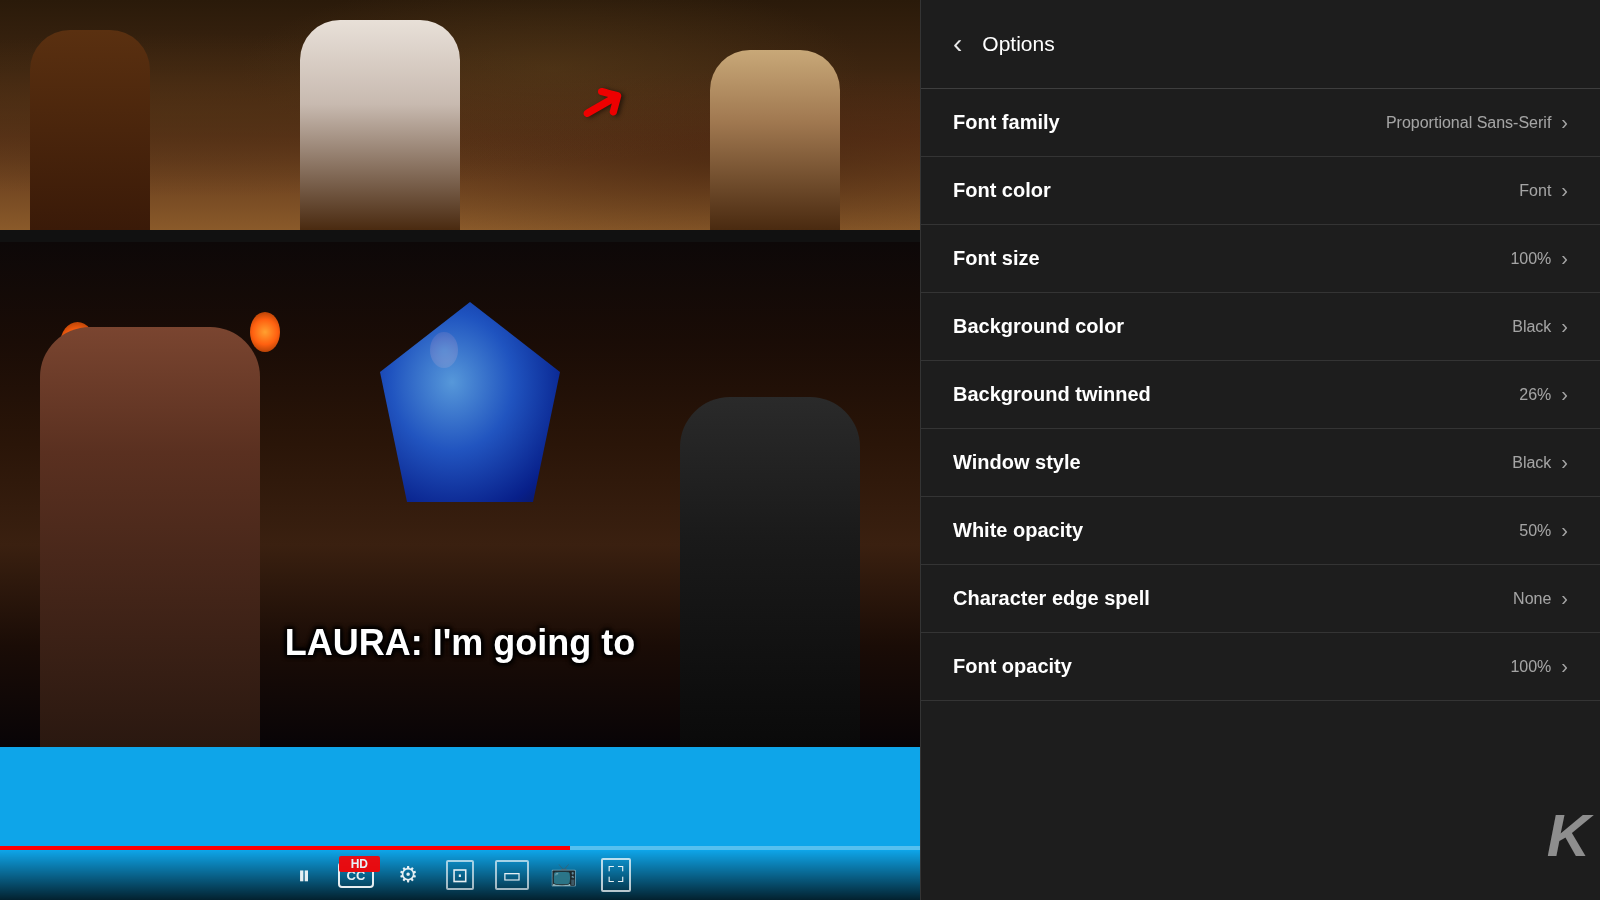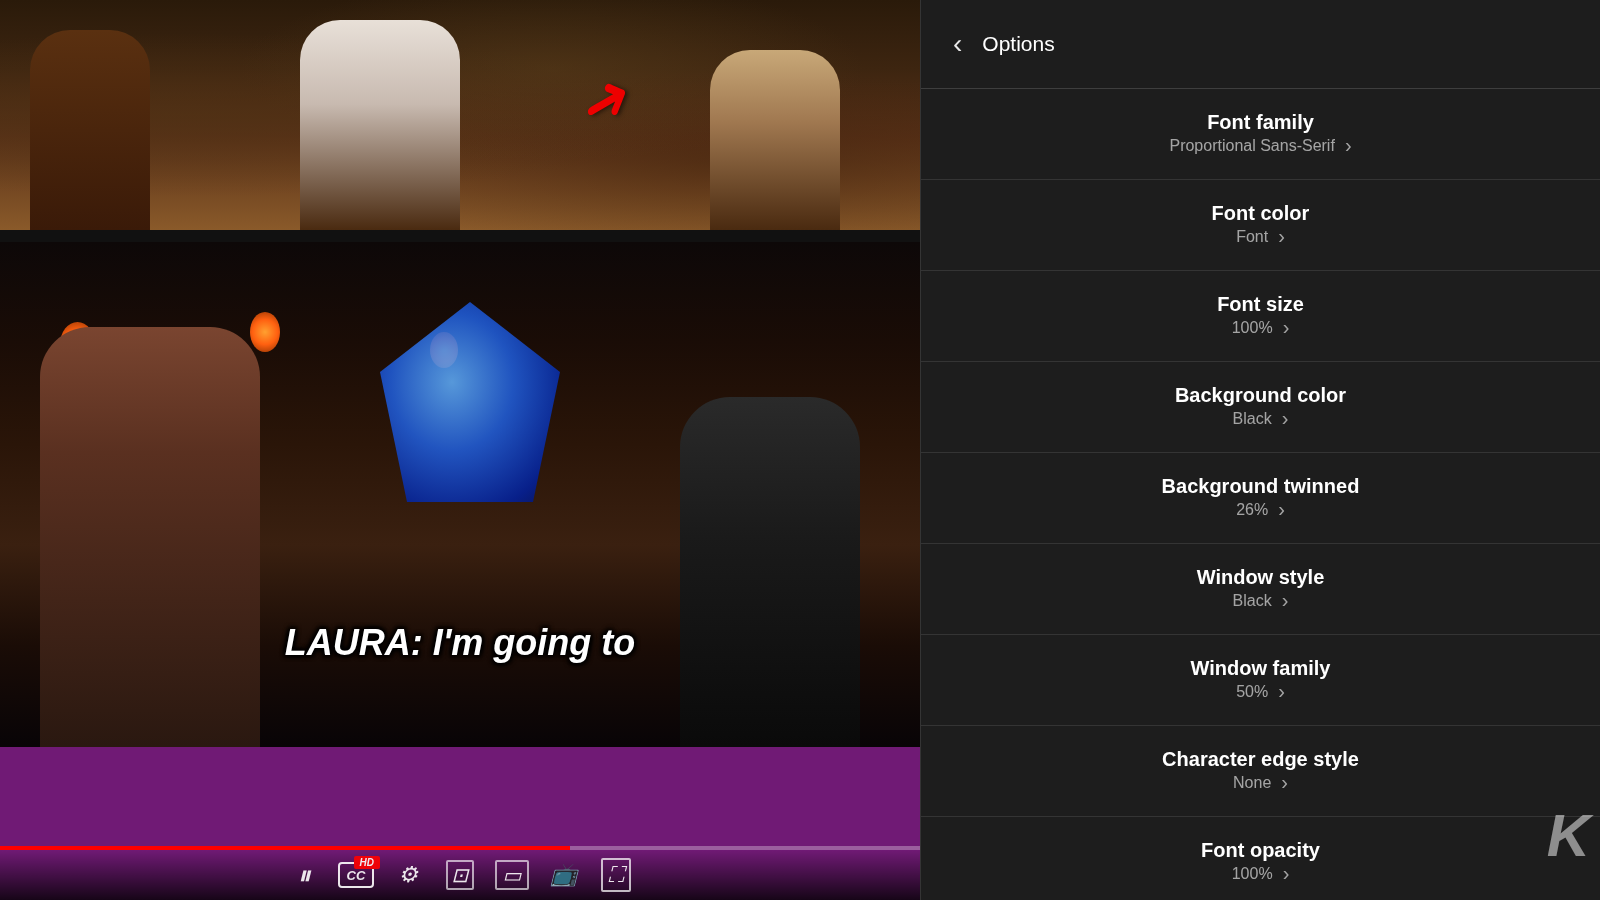--- a/index.html
+++ b/index.html
@@ -11,23 +11,22 @@
       background: #000;
       font-family: Arial, sans-serif;
       position: relative;
     }
 
     #video-area {
       position: absolute;
       top: 0; left: 0;
       width: 920px;
       height: 900px;
-      background: #701a75;
+      background: #0ea5e9;
       overflow: hidden;
-      font-style: italic;
     }
 
     .video-bg-top {
       width: 100%;
       height: 230px;
       background: linear-gradient(180deg, #2a1a0a 0%, #3d2510 30%, #5a3218 60%, #8a5a2a 100%);
       position: relative;
       overflow: hidden;
     }
 
@@ -204,23 +203,23 @@
       font-weight: bold;
       position: relative;
     }
 
     .hd-badge {
       position: absolute;
       top: -8px;
       right: -8px;
       background: #f00;
       color: #fff;
-      font-size: 10px;
+      font-size: 12px;
       font-weight: bold;
-      padding: 1px 6px;
+      padding: 1px 12px;
       border-radius: 2px;
     }
 
     .gear-icon {
       font-size: 22px;
       position: relative;
     }
 
     
     #options-panel {
@@ -254,21 +253,20 @@
       font-weight: 500;
     }
 
     .option-row {
       display: flex;
       align-items: center;
       justify-content: space-between;
       padding: 22px 32px;
       border-bottom: 1px solid rgba(255,255,255,0.1);
       cursor: pointer;
-      flex-direction: column;
     }
 
     .option-label {
       color: #fff;
       font-size: 20px;
       font-weight: 600;
     }
 
     .option-value-row {
       display: flex;
@@ -413,29 +411,29 @@
 
   <div class="option-row">
     <span class="option-label">Window style</span>
     <div class="option-value-row">
       <span class="option-value">Black</span>
       <span class="chevron-right">›</span>
     </div>
   </div>
 
   <div class="option-row">
-    <span class="option-label">Window family</span>
+    <span class="option-label">White opacity</span>
     <div class="option-value-row">
       <span class="option-value">50%</span>
       <span class="chevron-right">›</span>
     </div>
   </div>
 
   <div class="option-row">
-    <span class="option-label">Character edge style</span>
+    <span class="option-label">Character edge spell</span>
     <div class="option-value-row">
       <span class="option-value">None</span>
       <span class="chevron-right">›</span>
     </div>
   </div>
 
   <div class="option-row">
     <span class="option-label">Font opacity</span>
     <div class="option-value-row">
       <span class="option-value">100%</span>

